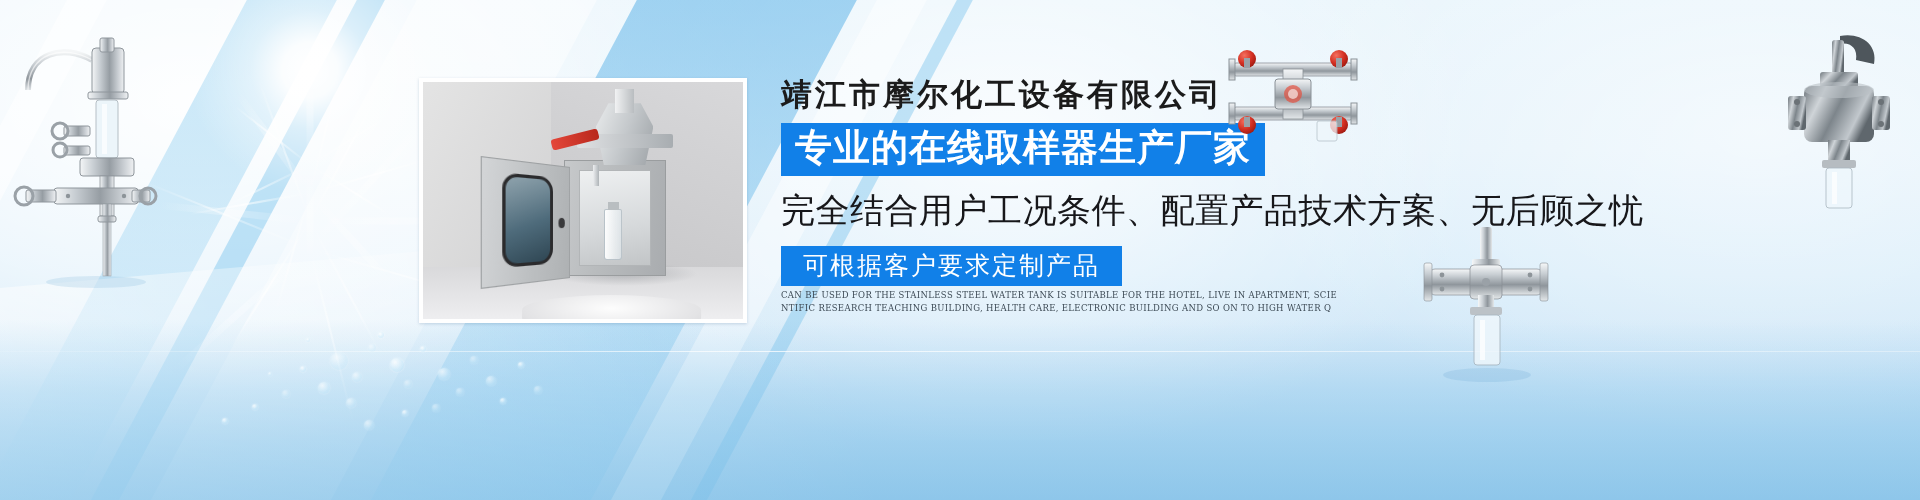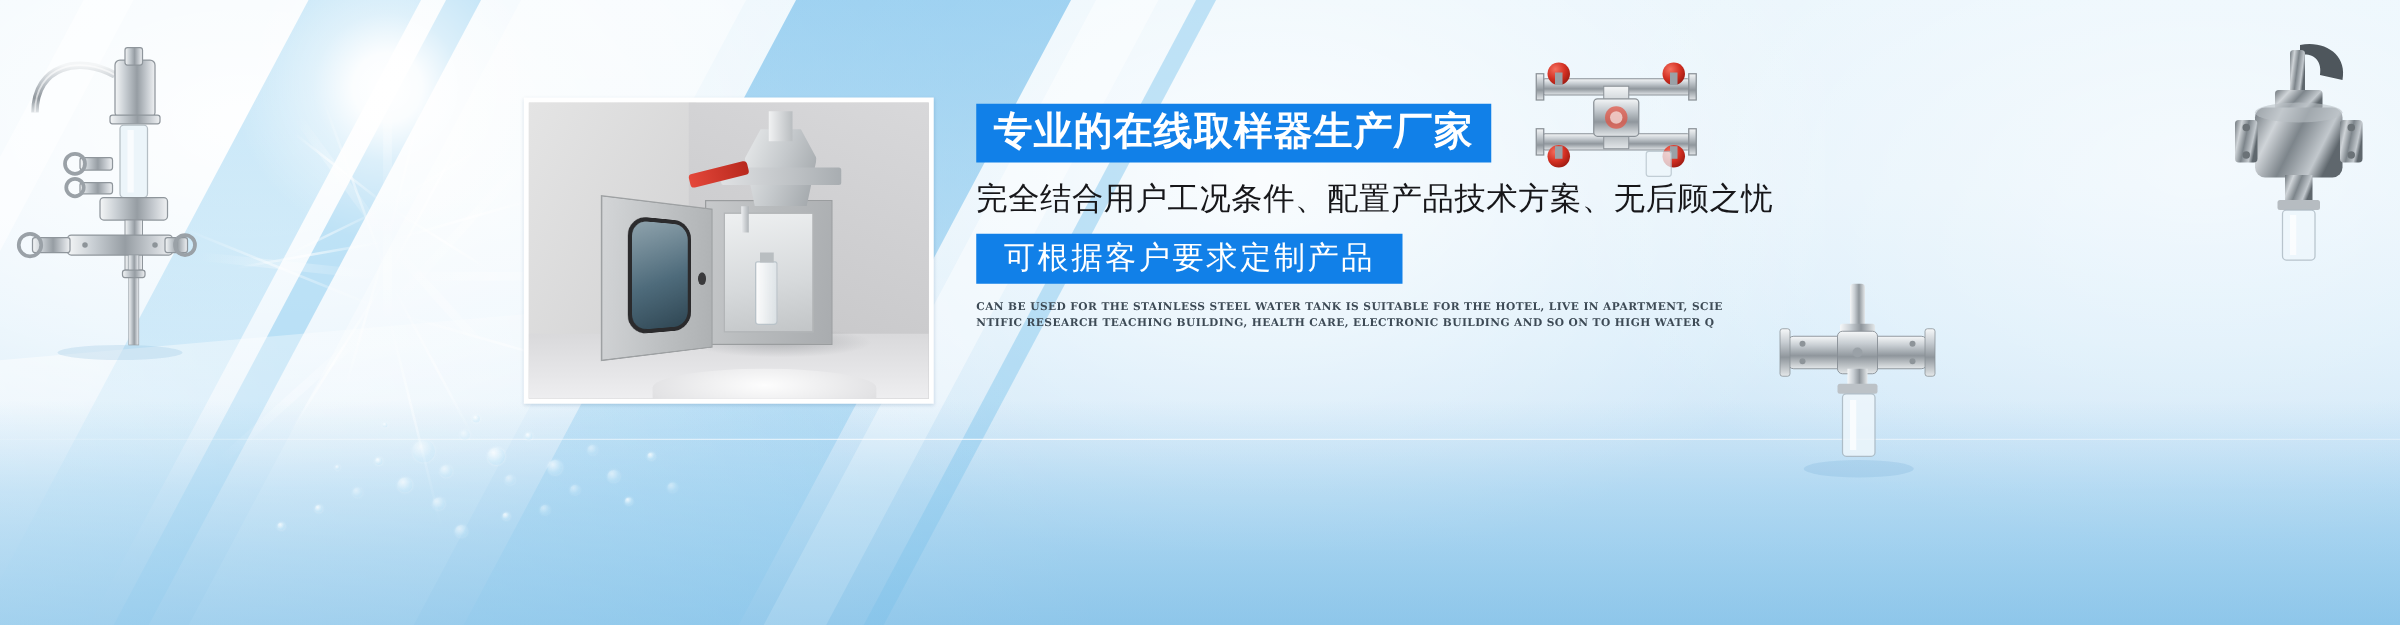--- a/index.html
+++ b/index.html
@@ -145,43 +145,43 @@
   #company-name {
     font-family:"DejaVu Serif", serif;
     font-size:31px; font-weight:700; color:#1b1b1b;
     letter-spacing:3px; line-height:40px;
     white-space:nowrap;
   }
 
   #tagline-primary {
     display:inline-block; margin-top:9px;
     background:#1180e8; color:#fff;
-    font-size:31px; font-weight:700; letter-spacing:1px;
+    font-size:37px; font-weight:700; letter-spacing:1px;
     padding:6px 14px 8px 14px; line-height:1.05;
     white-space:nowrap;
   }
 
   #tagline-detail {
     margin-top:12px;
-    font-size:25px; color:#17171a; font-weight:400;
+    font-size:34px; color:#17171a; font-weight:400;
     letter-spacing:.5px; white-space:nowrap;
   }
 
   #tagline-custom {
     display:inline-block; margin-top:12px;
     background:#1180e8; color:#ffffff;
     font-size:25px; font-weight:500; letter-spacing:2px;
     padding:6px 22px 7px 22px; line-height:1.1;
     white-space:nowrap;
   }
 
   #eng-block {
-    margin-top:13px;
+    margin-top:3px;
     font-family:"DejaVu Serif", serif;
-    font-size:8.5px; color:#3d4a55; font-weight:700;
+    font-size:8.5px; color:#3d4a55; font-weight:400;
     letter-spacing:.35px; line-height:13px;
     width:480px;
   }
   #eng-block div { white-space:nowrap; }
 
   
   #watermark {
     position:absolute; left:226px; top:364px;
     font-family:"DejaVu Serif", serif;
     font-size:36px; font-style:italic; font-weight:700;
@@ -350,20 +350,21 @@
       </div>
       <div class="ph-valve"></div>
       <div class="ph-valve-stack"></div>
       <div class="ph-valve-flange"></div>
       <div class="ph-handle-red"></div>
       <div class="ph-tube"></div>
     </div>
   </div>
 
   <div id="copy">
+    <div id="company-name">靖江市摩尔化工设备有限公司</div>
 
     <div>
       <span id="tagline-primary">专业的在线取样器生产厂家</span>
     </div>
 
     <div id="tagline-detail">完全结合用户工况条件、配置产品技术方案、无后顾之忧</div>
 
     <div>
       <span id="tagline-custom">可根据客户要求定制产品</span>
     </div>

